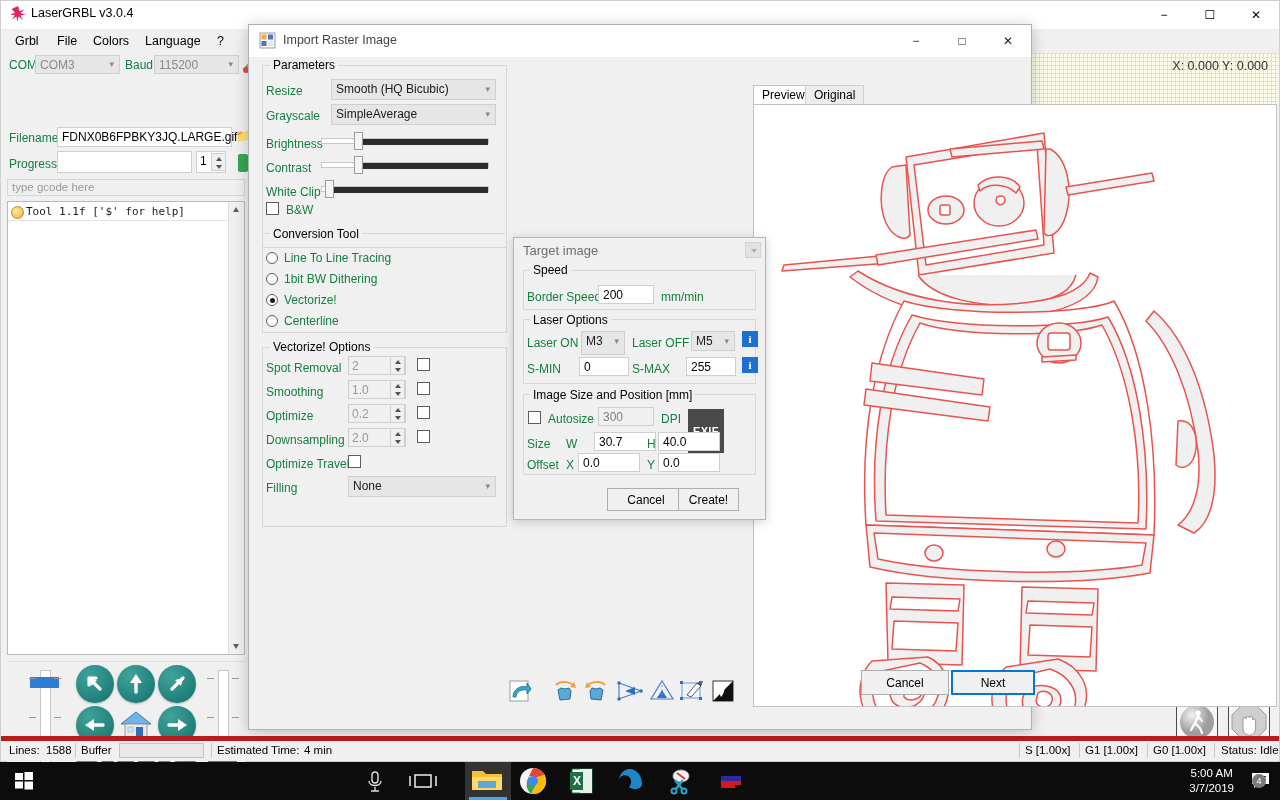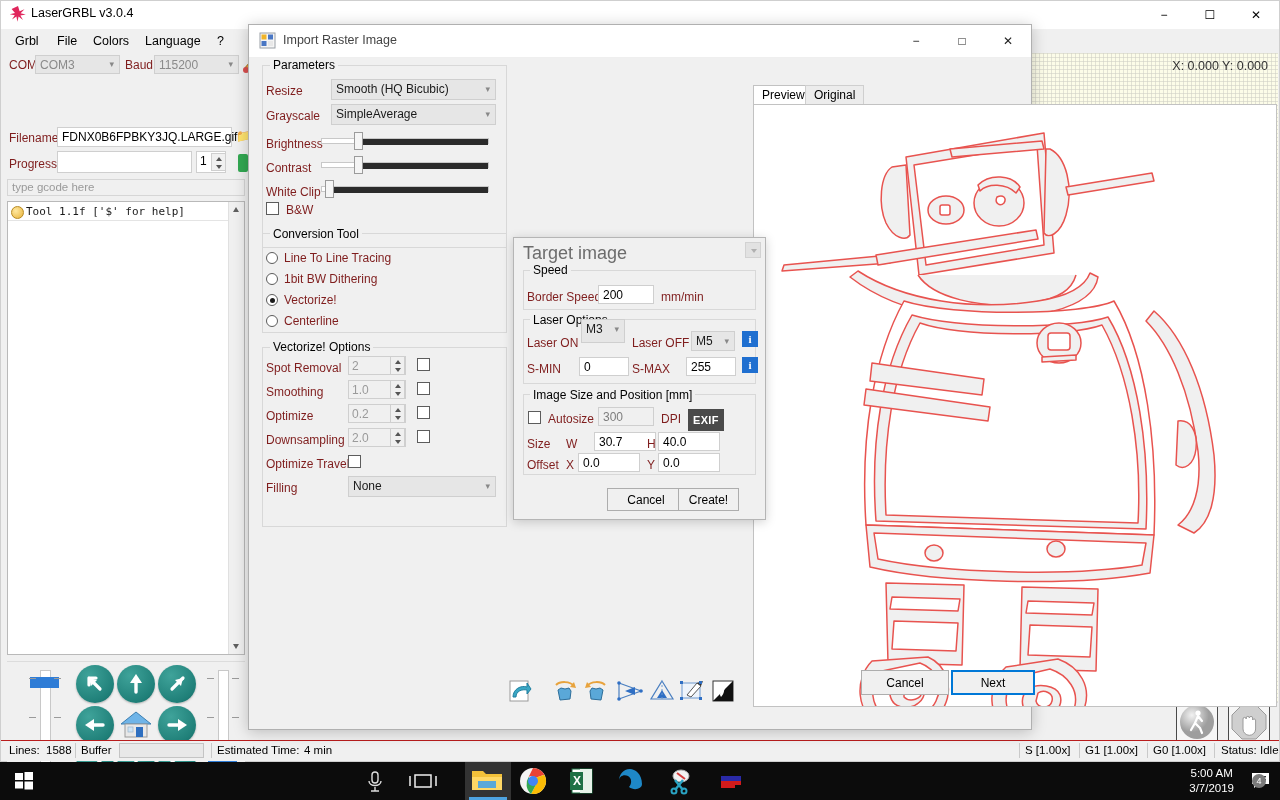--- a/index.html
+++ b/index.html
@@ -17,21 +17,21 @@
   .titlebar .tlogo{position:absolute;left:8px;top:4px;width:18px;height:18px;}
   .titlebar .ttext{position:absolute;left:30px;top:5px;font-size:12.5px;color:#000;}
   .winbtns{position:absolute;right:0;top:0;height:28px;display:flex;}
   .winbtn{width:46px;height:28px;display:flex;align-items:center;justify-content:center;font-size:12px;color:#000;}
 
   .menubar{position:absolute;left:0;top:28px;width:1278px;height:24px;background:#f0f0f0;}
   .menuitem{position:absolute;top:3px;font-size:12.5px;color:#000;padding:2px 6px;}
 
   
   .leftpanel{position:absolute;left:0;top:52px;width:250px;height:690px;background:#f0f0f0;}
-  .lbl{position:absolute;font-size:12px;color:#7f1d1d;}
+  .lbl{position:absolute;font-size:12px;color:#15803d;}
   .combo{position:absolute;background:#e6e6e6;border:1px solid #cfcfcf;box-sizing:border-box;font-size:12px;color:#8a8a8a;padding:2px 4px;}
   .combo .arw{position:absolute;right:5px;top:3px;font-size:9px;color:#888;}
   .txtin{position:absolute;background:#fff;border:1px solid #cfcfcf;box-sizing:border-box;font-size:12px;color:#000;padding:2px 4px;}
   .spin{position:absolute;background:#fff;border:1px solid #cfcfcf;box-sizing:border-box;font-size:12px;padding:2px 3px;}
   .spinbtns{position:absolute;width:15px;height:18px;background:#f0f0f0;border:1px solid #cfcfcf;box-sizing:border-box;}
   .spinbtns:after{content:"";position:absolute;left:4px;top:3px;border-left:3px solid transparent;border-right:3px solid transparent;border-bottom:4px solid #555;}
   .spinbtns:before{content:"";position:absolute;left:4px;top:11px;border-left:3px solid transparent;border-right:3px solid transparent;border-top:4px solid #555;}
   .gcodein{position:absolute;left:6px;top:126px;width:238px;height:17px;background:#f0f0f0;border:1px solid #d6d6d6;box-sizing:border-box;color:#9a9a9a;font-size:11.5px;padding:1px 4px;}
   .console{position:absolute;left:6px;top:148px;width:238px;height:454px;background:#fff;border:1px solid #b9b9b9;box-sizing:border-box;}
   .console .line{position:absolute;left:18px;top:3px;font-family:"DejaVu Sans Mono",monospace;font-size:11px;color:#1a1a1a;white-space:nowrap;}
@@ -45,21 +45,21 @@
 
   .jogarea{position:absolute;left:6px;top:608px;width:238px;height:128px;background:#f0f0f0;border-top:1px solid #dcdcdc;}
   .jogbtn{position:absolute;width:38px;height:38px;border-radius:50%;background:radial-gradient(circle at 34% 28%,#3fa39a,#1f7f78 72%,#14615c);box-shadow:0 1px 2px rgba(0,0,0,.25);}
   .jogbtn svg{position:absolute;left:0;top:0;}
   .homebtn{position:absolute;width:38px;height:38px;}
   .vslider{position:absolute;width:9px;background:#fff;border:1px solid #c8c8c8;}
   .vthumb{position:absolute;width:29px;height:11px;background:#2e7cd6;}
   .tick{position:absolute;width:7px;height:1px;background:#9a9a9a;}
   .sliderlabel{position:absolute;font-size:12px;color:#000;text-align:center;}
 
-  .statusbar{position:absolute;left:0;bottom:0;width:1278px;height:20px;background:#f0f0f0;border-top:1px solid #b91c1c;}
+  .statusbar{position:absolute;left:0;bottom:0;width:1278px;height:20px;background:#f0f0f0;border-top:5px solid #b91c1c;}
   .sbitem{position:absolute;top:3px;font-size:11.5px;color:#000;}
   .sbdiv{position:absolute;top:2px;width:1px;height:15px;background:#c9c9c9;}
   .sbbuf{position:absolute;top:2px;width:85px;height:15px;background:#e8e8e8;border:1px solid #c4c4c4;box-sizing:border-box;}
 
   
   .graph{position:absolute;left:250px;top:52px;right:1px;bottom:58px;background:#fcfce8;overflow:hidden;}
   .graphgrid{position:absolute;left:0;top:0;width:100%;height:100%;
     background-image:
       repeating-linear-gradient(to right, rgba(160,160,160,.55) 0 1px, transparent 1px 4px),
       repeating-linear-gradient(to bottom, rgba(160,160,160,.55) 0 1px, transparent 1px 4px);
@@ -93,24 +93,24 @@
   .tab.unsel{background:#ececec;border:1px solid #cfcfcf;color:#000;}
   .canvas{position:absolute;left:0;top:19px;width:524px;height:603px;background:#fff;border:1px solid #c2c2c2;box-sizing:border-box;overflow:hidden;}
 
   .tool{position:absolute;width:26px;height:24px;}
   .btn{position:absolute;background:#f0f0f0;border:1px solid #adadad;box-sizing:border-box;font-size:12px;display:flex;align-items:center;justify-content:center;color:#000;}
   .btn.primary{border:1px solid #0078d7;box-shadow:0 0 0 1px #0078d7 inset;}
 
   
   .tdlg{position:absolute;left:513px;top:237px;width:253px;height:283px;background:#f0f0f0;border:1px solid #b5b5b5;box-sizing:border-box;box-shadow:0 2px 10px rgba(0,0,0,.18);}
   .tdlg .ttl{position:absolute;left:0;top:0;width:251px;height:25px;background:#f0f0f0;}
-  .tdlg .ttl span{position:absolute;left:9px;top:5px;font-size:18px;color:#6d6d6d;}
+  .tdlg .ttl span{position:absolute;left:9px;top:5px;font-size:13px;color:#6d6d6d;}
   .tdlg .tclose{position:absolute;right:4px;top:4px;width:16px;height:16px;background:#e2e2e2;border:1px solid #d2d2d2;box-sizing:border-box;}
   .tdlg .tclose:after{content:"";position:absolute;left:5px;top:6px;border-left:3px solid transparent;border-right:3px solid transparent;border-top:4px solid #b0b0b0;}
-  .exif{position:absolute;background:#4a4a4a;color:#fff;font-size:11px;font-weight:bold;padding:5px 5px;letter-spacing:.3px;text-align:center;}
+  .exif{position:absolute;background:#4a4a4a;color:#fff;font-size:11px;font-weight:bold;padding:16px 5px;letter-spacing:.3px;text-align:center;}
   .ibtn{position:absolute;width:16px;height:16px;background:#1f6fd0;color:#fff;font-size:11px;font-weight:bold;font-family:"Liberation Serif",serif;display:flex;align-items:center;justify-content:center;}
 
   
   .taskbar{position:absolute;left:0;bottom:0;width:1280px;height:38px;background:#0c0c0c;}
   .startbtn{position:absolute;left:0;top:0;width:48px;height:38px;background:#0c0c0c;display:flex;align-items:center;justify-content:center;}
   .searchbox{position:absolute;left:48px;top:0;width:330px;height:38px;background:#2b2b2b;}
   .searchbox .sctxt{position:absolute;left:52px;top:12px;font-size:12.5px;color:#c8c8c8;}
   .cortana{position:absolute;left:18px;top:10px;width:18px;height:18px;border:2px solid #e6e6e6;border-radius:50%;box-sizing:border-box;}
   .tbicon{position:absolute;top:4px;width:38px;height:30px;}
   .tbactive{position:absolute;top:0;width:46px;height:38px;background:#333333;}
@@ -584,21 +584,21 @@
     <span class="grouptitle" style="left:16px;top:25px">Speed</span>
     <span class="lbl" style="left:13px;top:52px">Border Speed</span>
     <div class="txtin" style="left:84px;top:47px;width:56px;height:19px">
       <span>200</span>
     </div>
     <span class="lbl" style="left:147px;top:52px">mm/min</span>
 
     <div class="group" style="left:9px;top:81px;width:233px;height:65px"></div>
     <span class="grouptitle" style="left:16px;top:75px">Laser Options</span>
     <span class="lbl" style="left:13px;top:98px">Laser ON</span>
-    <div class="combo" style="left:67px;top:81px;width:44px;height:24px;color:#1a1a1a">
+    <div class="combo" style="left:67px;top:93px;width:44px;height:24px;color:#1a1a1a">
       <span>M3</span>
       <span class="arw" style="top:4px">▾</span>
     </div>
     <span class="lbl" style="left:118px;top:98px">Laser OFF</span>
     <div class="combo" style="left:177px;top:93px;width:44px;height:20px;color:#1a1a1a">
       <span>M5</span>
       <span class="arw" style="top:4px">▾</span>
     </div>
     <div class="ibtn" style="left:228px;top:93px">i</div>
 

